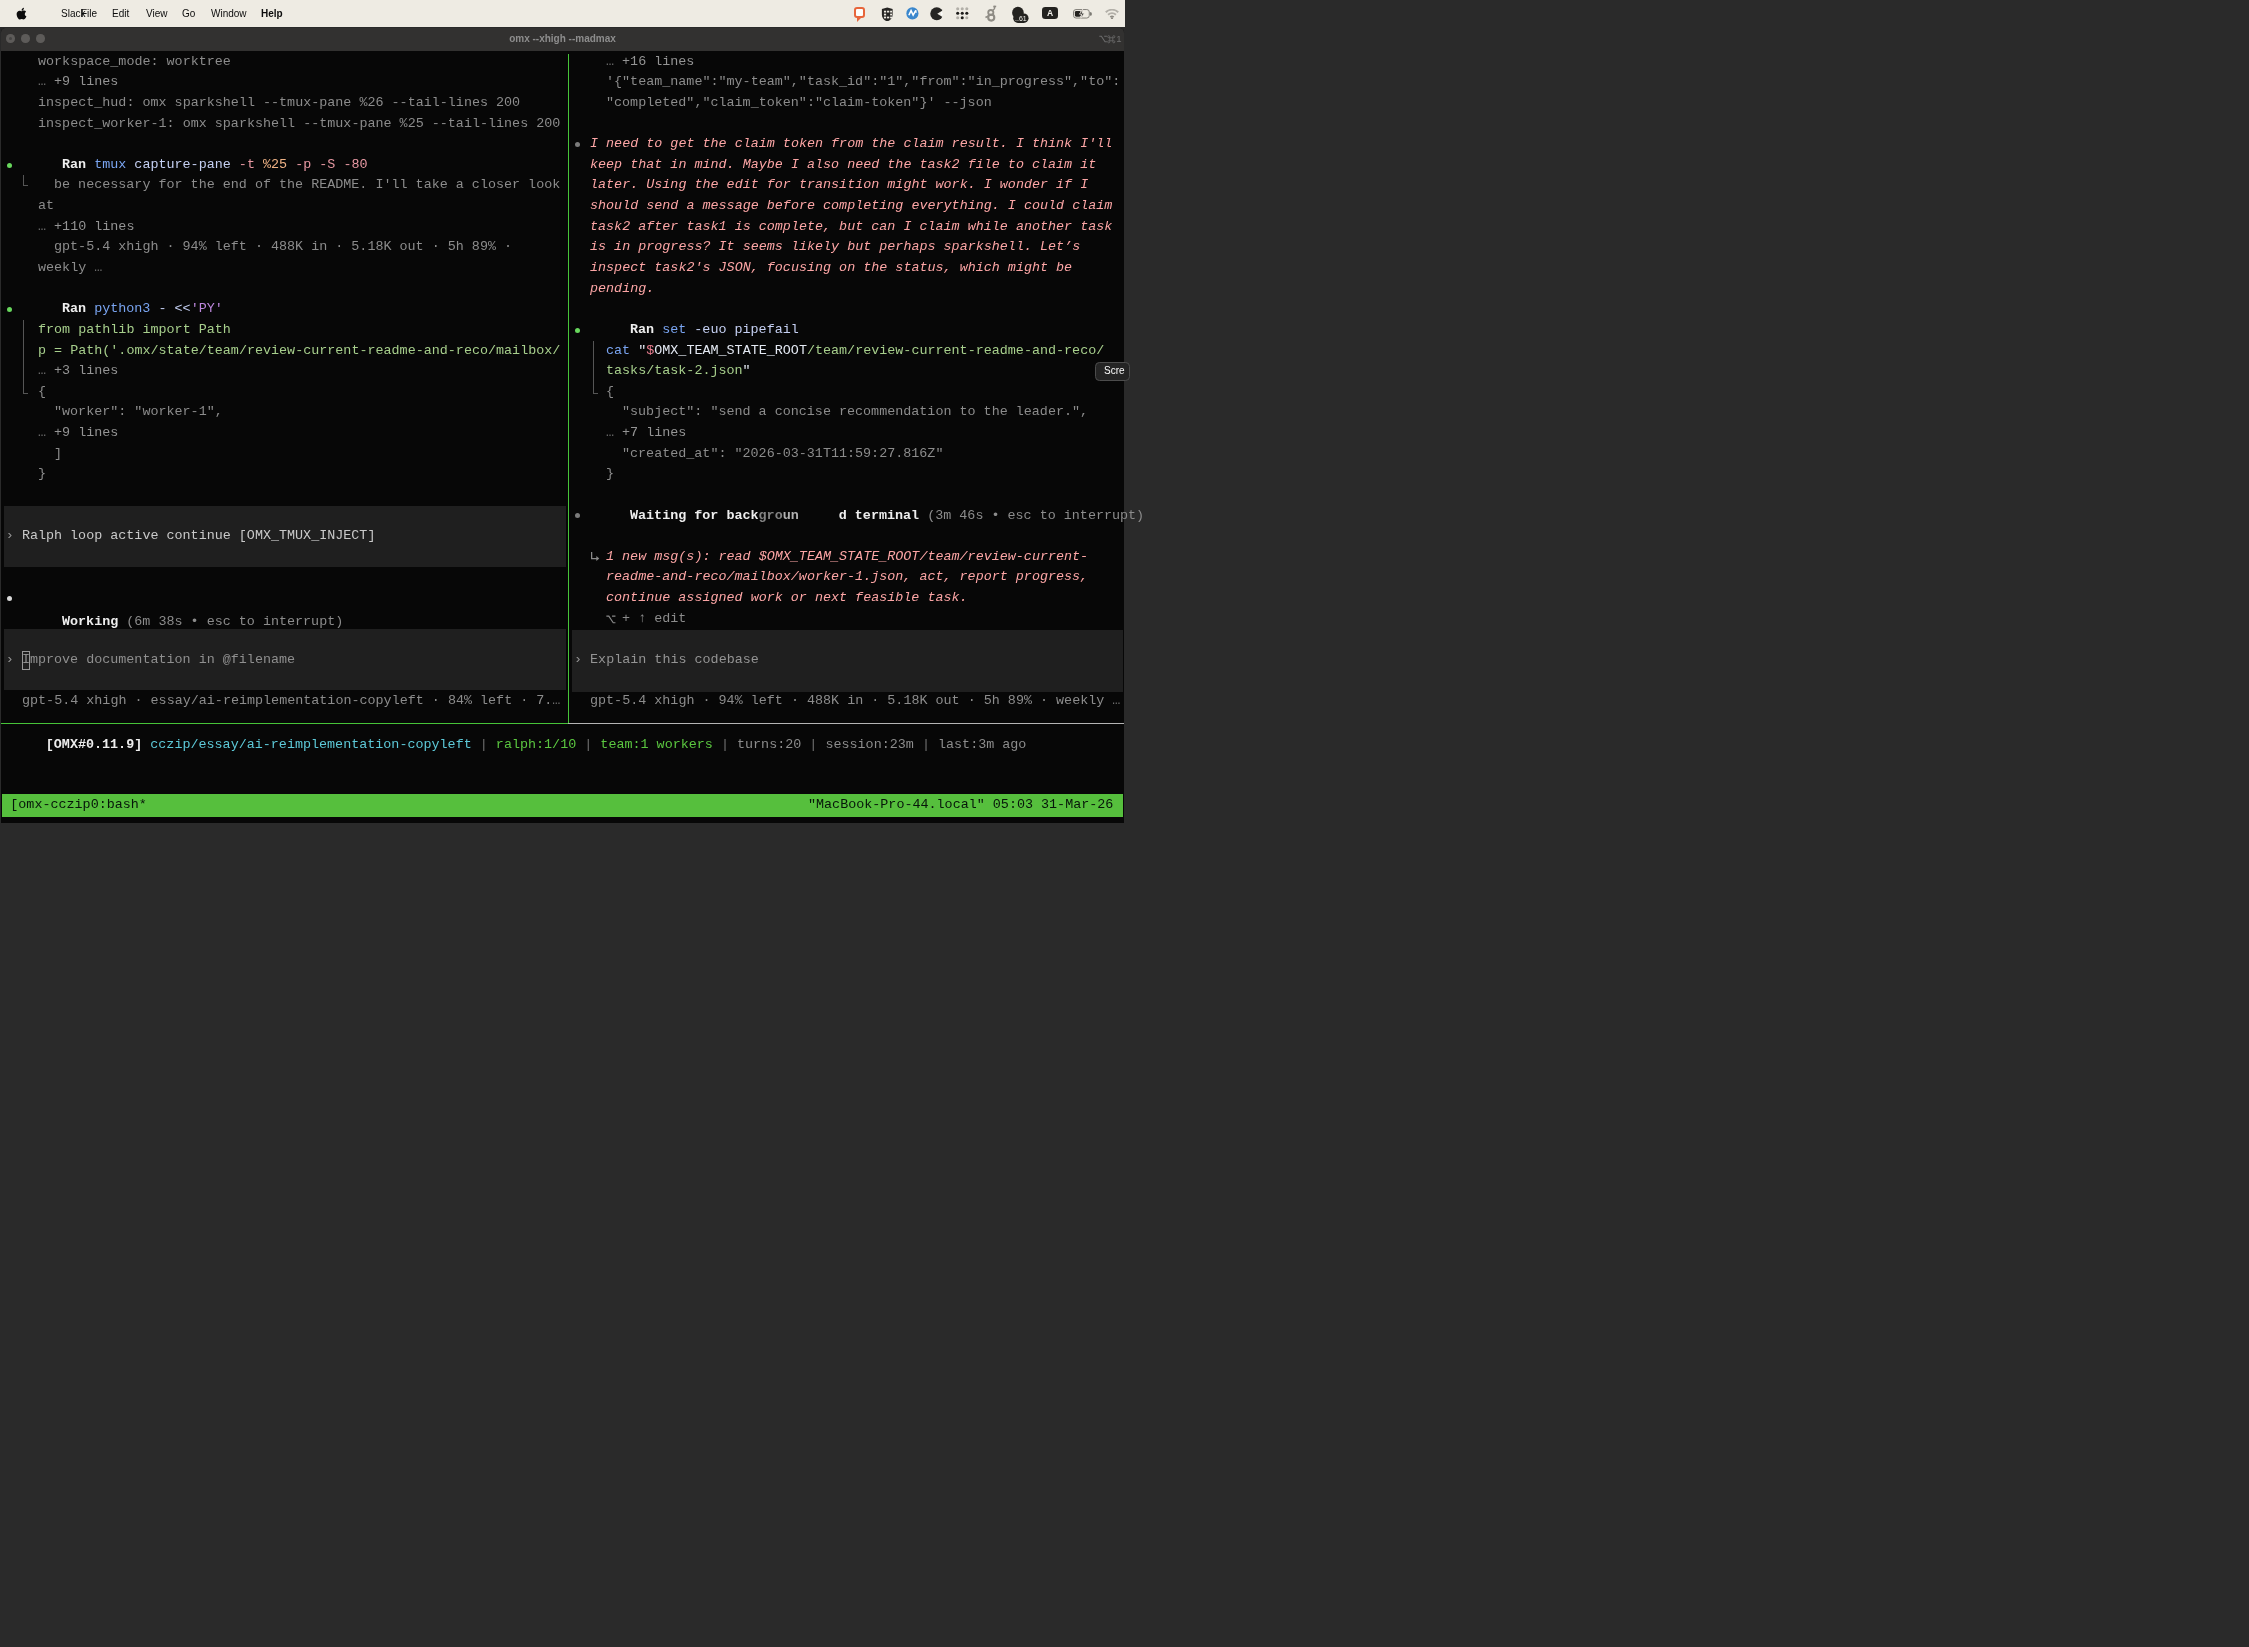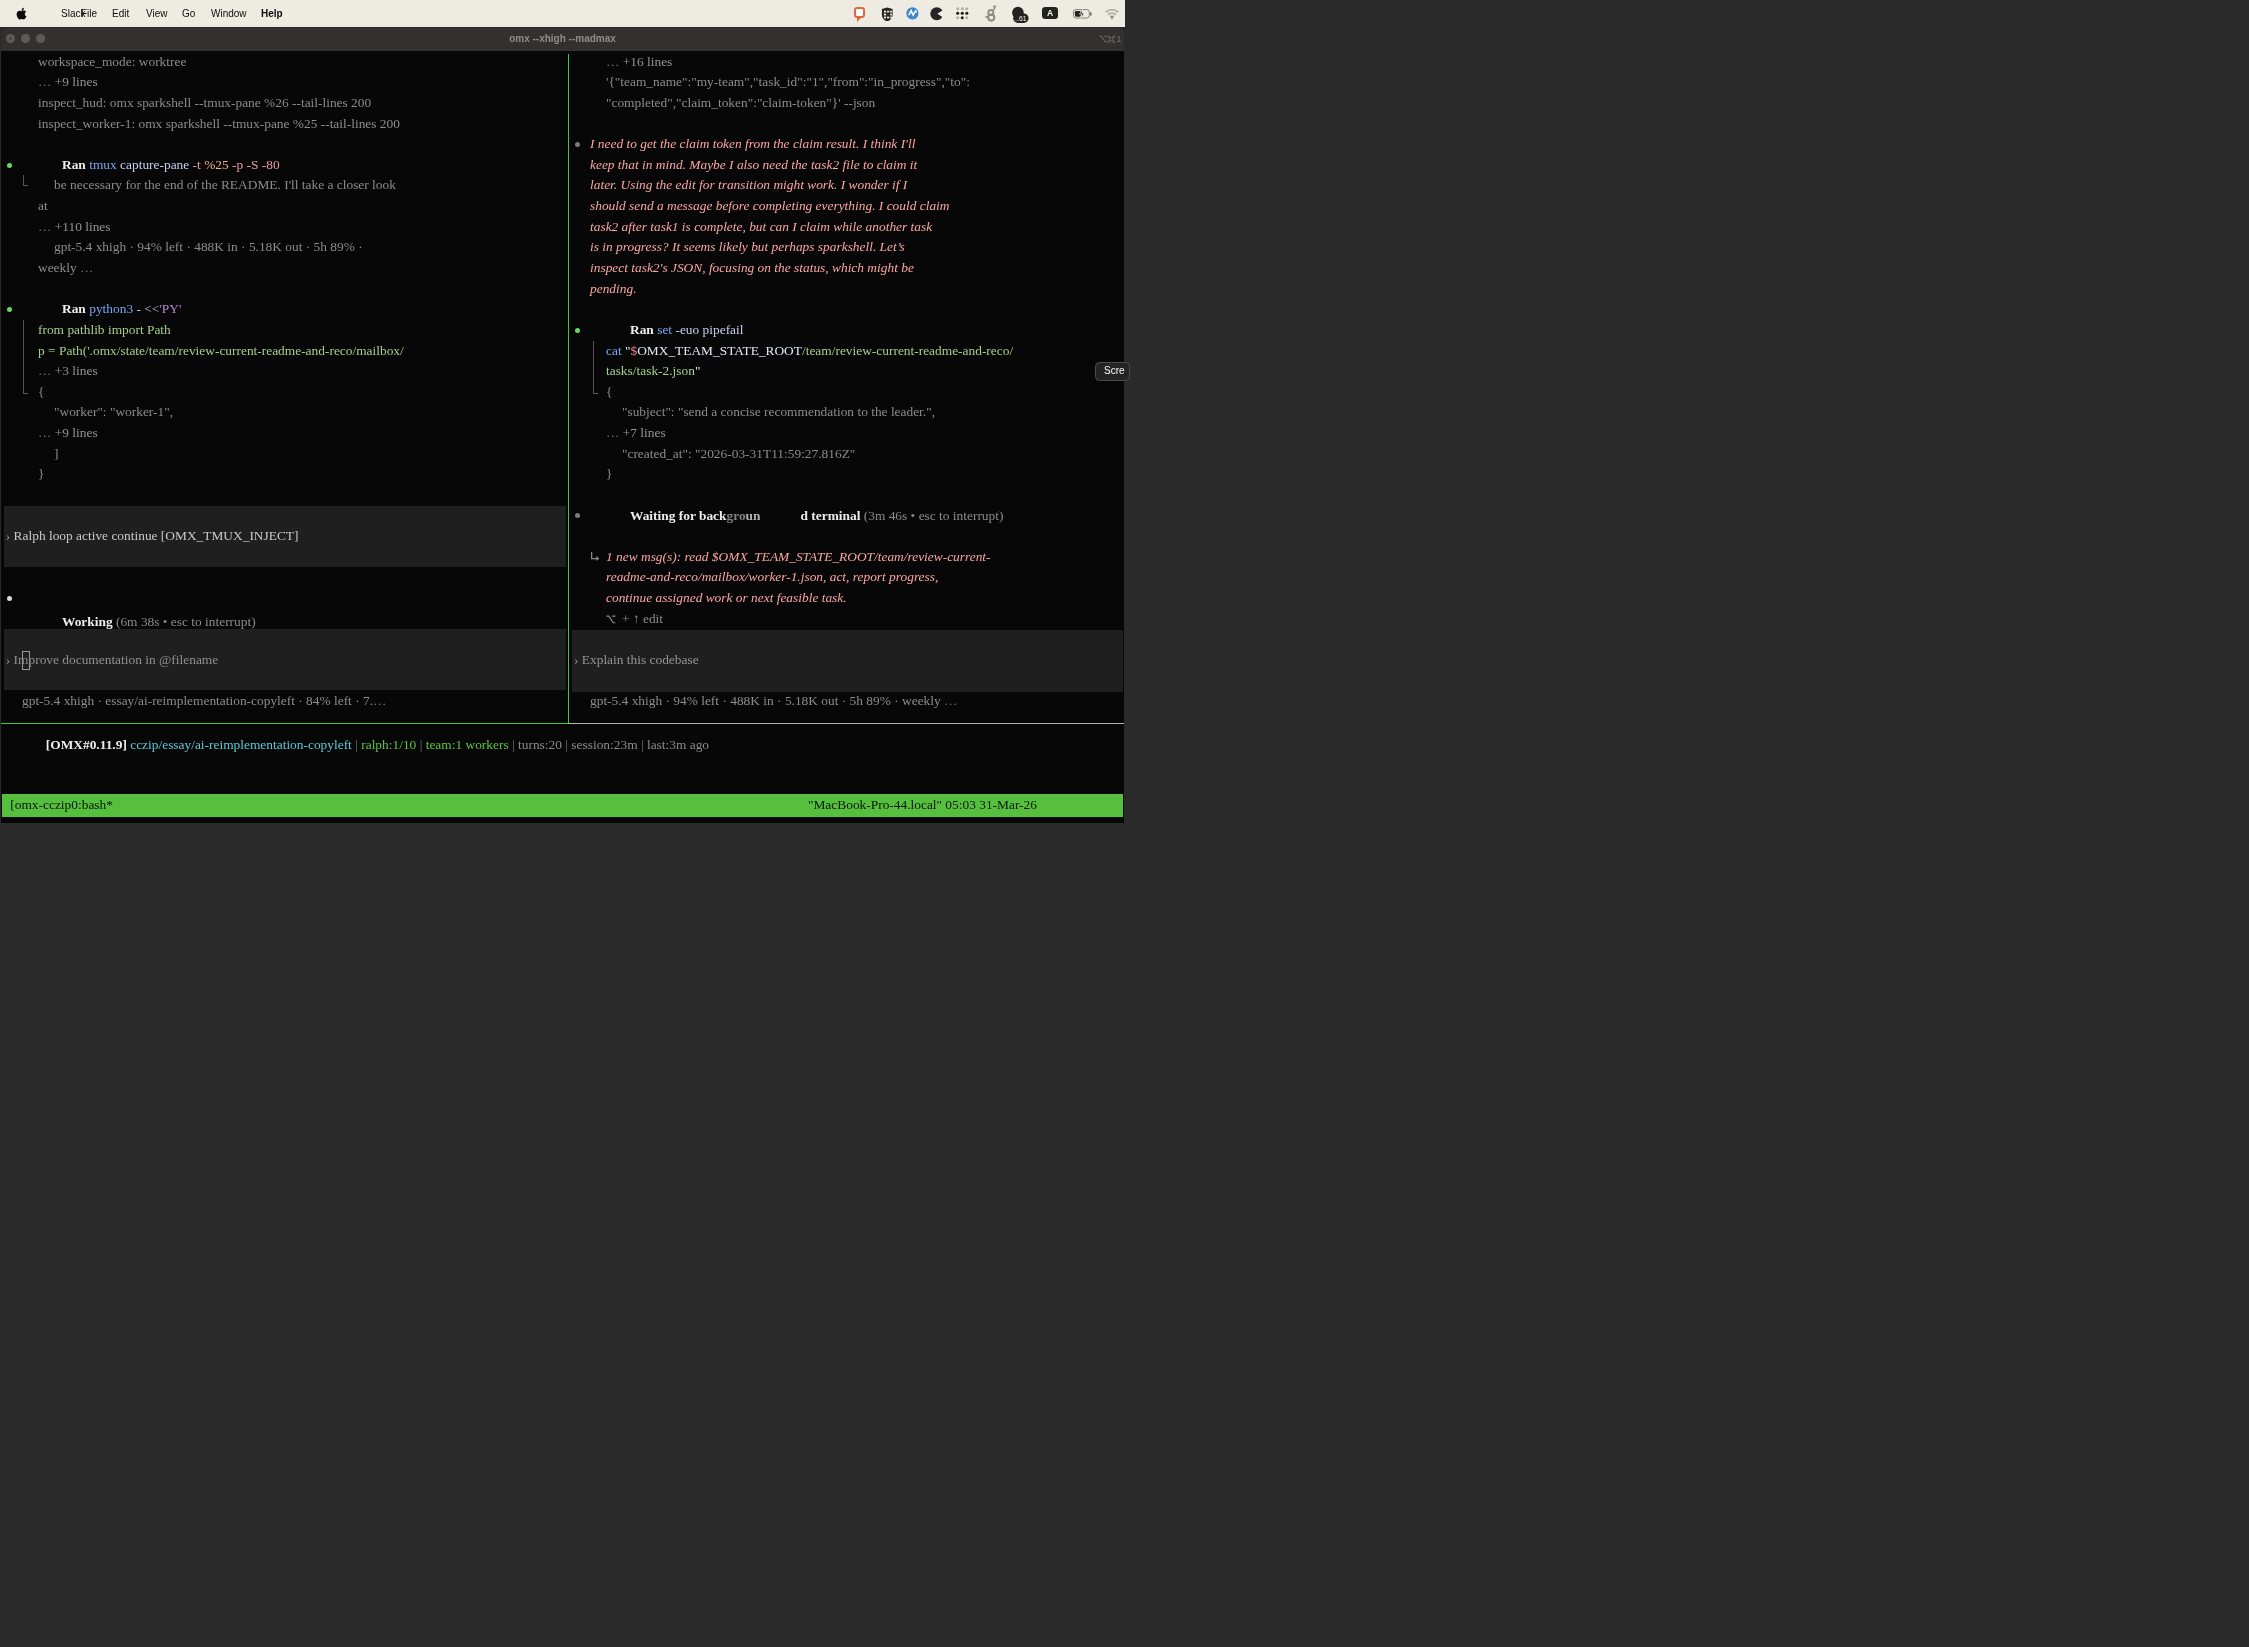--- a/index.html
+++ b/index.html
@@ -1,21 +1,21 @@
 <!DOCTYPE html>
 <html style="font-size:11.8px"><head><meta charset="utf-8"><style>
 html,body{margin:0;padding:0;width:1125px;height:824px;overflow:hidden;background:#2a2a2a;}
 *{box-sizing:border-box;}
 .menu{position:absolute;left:0;top:0;width:1125px;height:27px;background:#eeebe3;}
 .mi{position:absolute;top:0;height:27px;line-height:27px;font-family:"Liberation Sans",sans-serif;font-size:10px;color:#0c0c0c;}
 .win{position:absolute;left:0.7px;top:28px;width:1123px;height:795px;background:#070707;border-radius:4.4px 4.4px 0 0;}
 .tbar{position:absolute;left:0.7px;top:28px;width:1123px;height:22.5px;background:#323130;border-radius:4.4px 4.4px 0 0;}
 .tl{position:absolute;width:8.5px;height:8.5px;border-radius:50%;background:#5d5b59;top:34px;}
 .ttl{position:absolute;top:28px;left:341px;width:443px;text-align:center;height:22.5px;line-height:22px;font-family:"Liberation Sans",sans-serif;font-size:10px;font-weight:bold;color:#8d8d8d;}
-.ln{position:absolute;font-family:Liberation Serif, serif;font-size:13.4px;line-height:20.6px;white-space:pre;color:#8c8c8c;}
+.ln{position:absolute;font-family:Liberation Mono, monospace;font-size:13.4px;line-height:20.6px;white-space:pre;color:#8c8c8c;}
 .g{color:#8c8c8c;}
 .gd{color:#707070;}
 .gp{color:#949494;}
 .wb{color:#eeeeee;font-weight:bold;margin-left:40px;}
 .sh1{color:#b2b2b2;font-weight:bold;}
 .sh2{color:#838383;font-weight:bold;}
 .w2{color:#e3e8f2;}
 .blue{color:#7aa5f2;}
 .peri{color:#c5d0f3;}
 .pink{color:#e899a3;}

